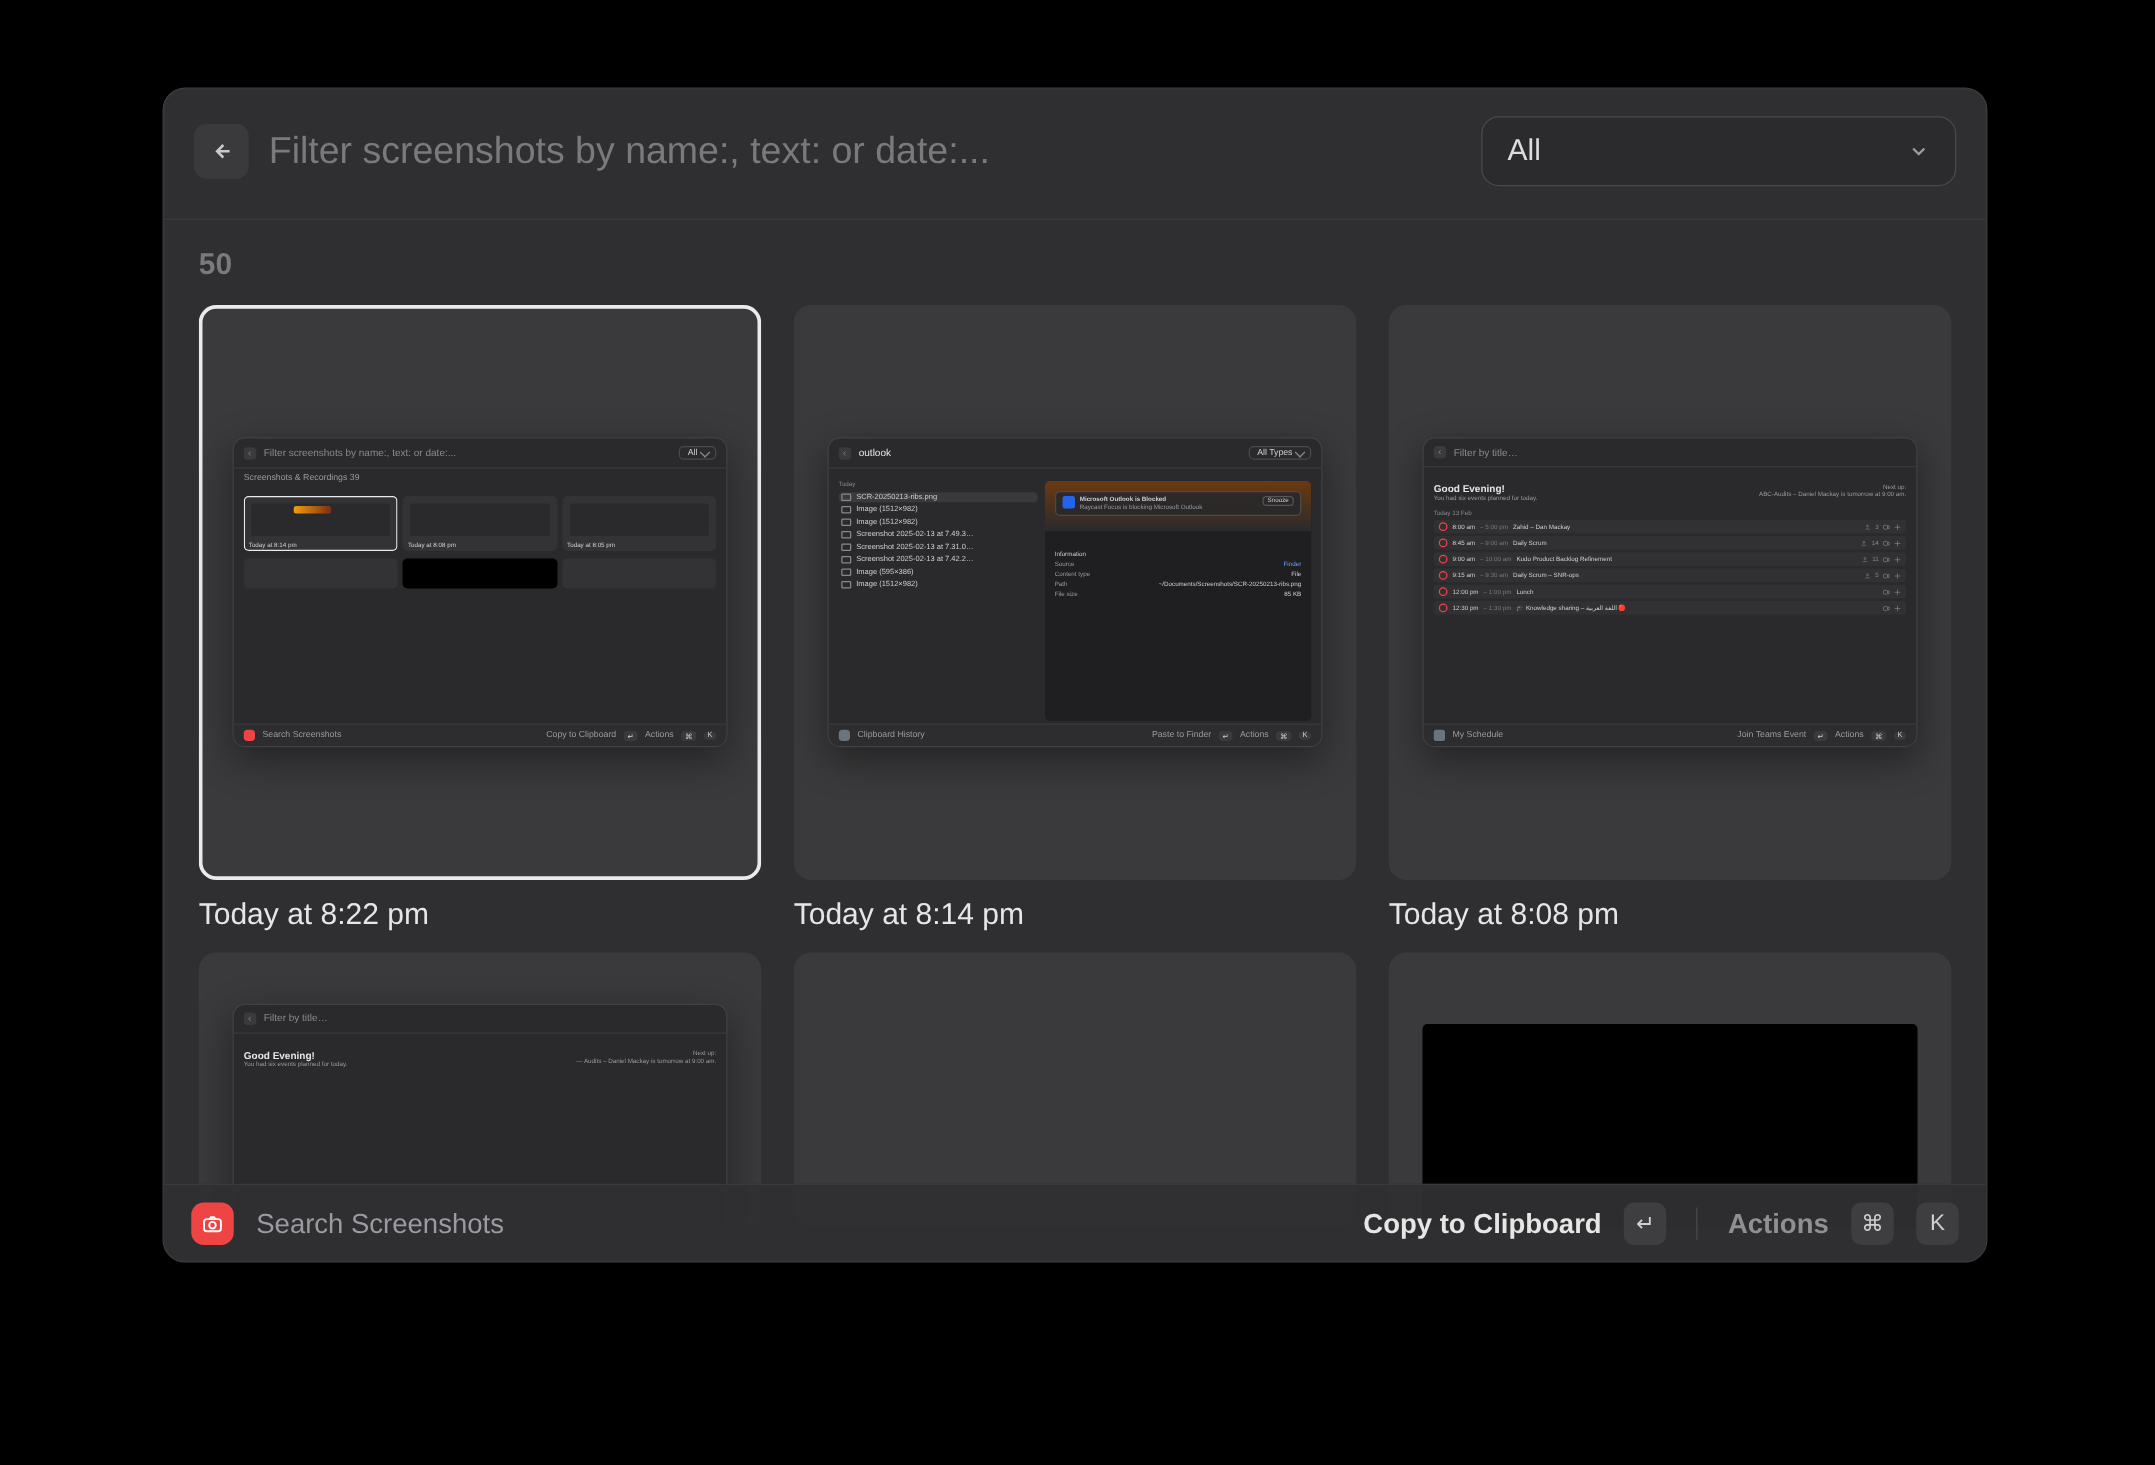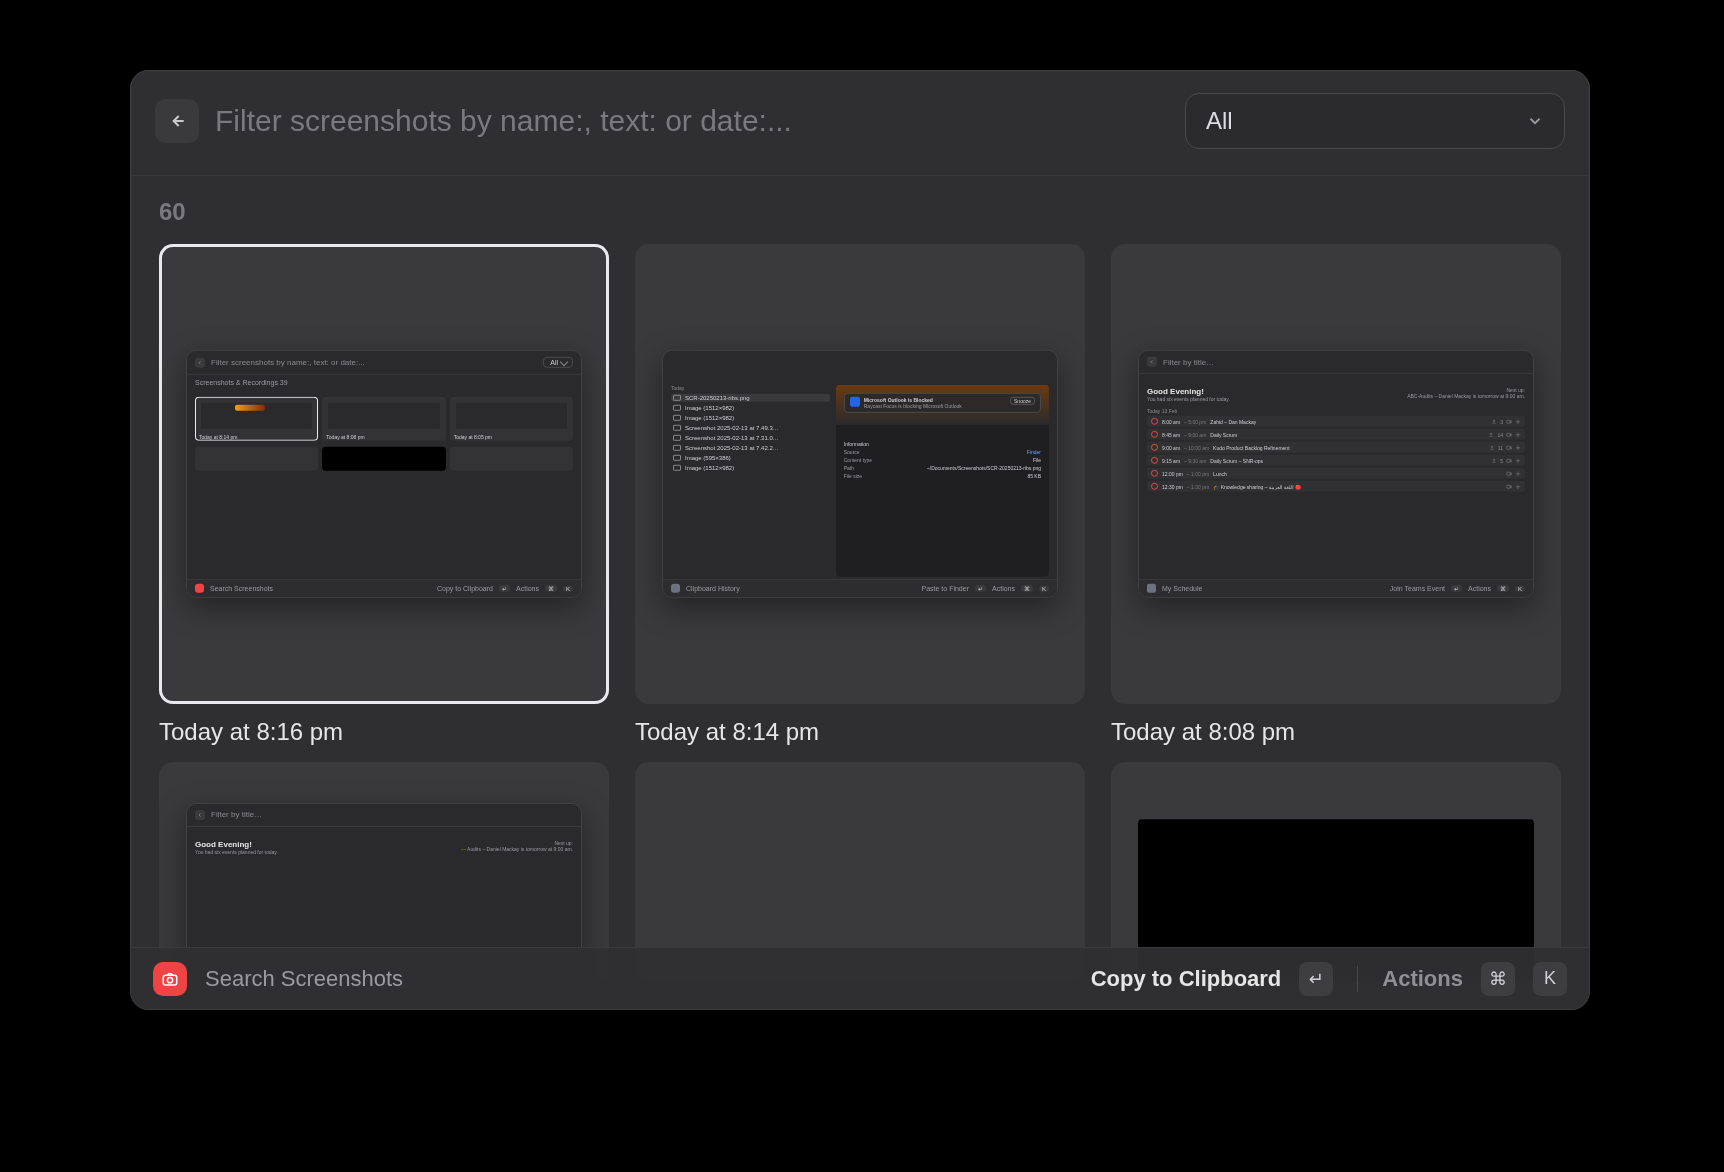--- a/index.html
+++ b/index.html
@@ -129,21 +129,21 @@
       <div class="type-select">
         <span class="label">All</span>
         <svg viewBox="0 0 24 24">
             <path d="M6 9l6 6 6-6"></path>
           </svg>
       </div>
     </div>
     <div class="divider"></div>
 
     <div class="section-head">
-      <div class="section-count">60</div>
+      <div class="section-count">50</div>
     </div>
 
     <div class="grid">
 
       <div class="card selected">
         <div class="thumb-wrap">
           <div class="mini">
             <div class="mh">
               <div class="mback">
                   <svg viewBox="0 0 24 24">
@@ -181,26 +181,35 @@
                 <span>Search Screenshots</span>
               <div class="spacer"></div>
               <span>Copy to Clipboard</span>
                 <span class="kbd">↵</span>
               <span>Actions</span>
                 <span class="kbd">⌘</span>
                 <span class="kbd">K</span>
             </div>
           </div>
         </div>
-        <div class="caption">Today at 8:16 pm</div>
+        <div class="caption">Today at 8:22 pm</div>
       </div>
 
       <div class="card">
         <div class="thumb-wrap">
           <div class="mini">
+            <div class="mh">
+              <div class="mback">
+                  <svg viewBox="0 0 24 24">
+                    <path d="M14 6l-6 6 6 6"></path>
+                  </svg>
+                </div>
+              <div class="msearch" style="color:#e6e6e6;">outlook</div>
+              <div class="msel">All Types</div>
+            </div>
             <div class="mbody" style="top:20px;">
               <div class="m2-wrap">
                 <div class="m2-left">
                   <div class="m3-date" style="margin:0 0 1px 0;">Today</div>
                   <div class="m2-row sel">
                       <div class="m2-ico"></div>
                       <span>SCR-20250213-ribs.png</span>
                     </div>
                   <div class="m2-row">
                       <div class="m2-ico"></div>

